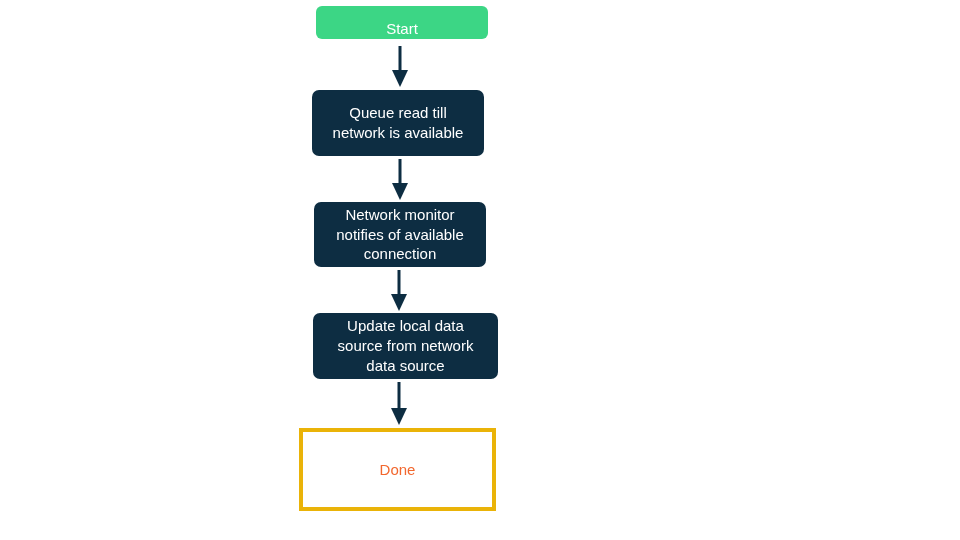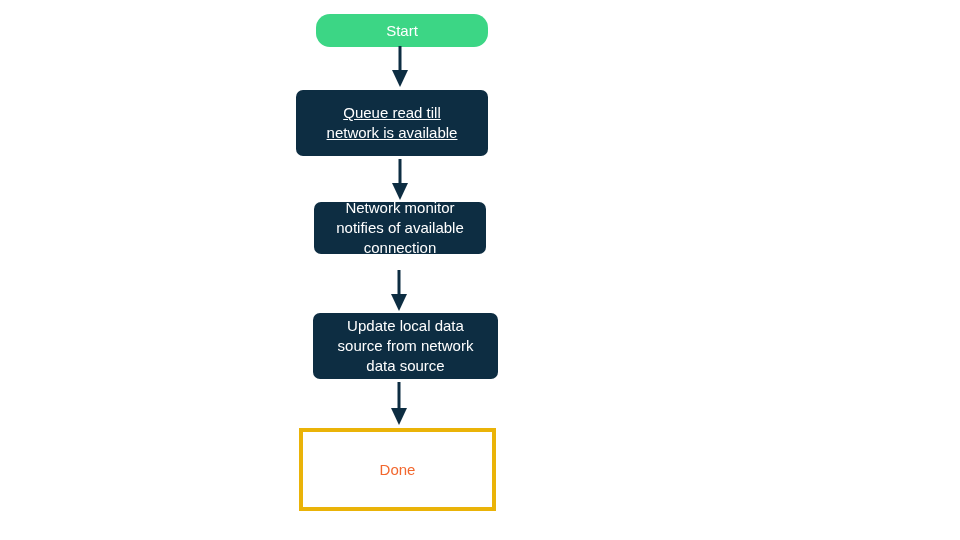--- a/index.html
+++ b/index.html
@@ -24,46 +24,46 @@
     box-sizing: border-box;
     display: flex;
     align-items: center;
     justify-content: center;
     text-align: center;
     line-height: 1.32;
     white-space: pre-line;
   }
   .node-start {
     left: 316px;
-    top: 14px;
+    top: 6px;
     width: 172px;
     height: 33px;
     background: #3cd685;
     color: #ffffff;
-    border-radius: 14px;
+    border-radius: 6px;
     font-size: 15px;
+    align-items: flex-end;
   }
   .node-process {
     background: #0d2d42;
     color: #ffffff;
     border-radius: 7px;
     font-size: 15px;
   }
   .node-p1 {
-    left: 296px;
+    left: 312px;
     top: 90px;
-    width: 192px;
+    width: 172px;
     height: 66px;
-    text-decoration: underline;
   }
   .node-p2 {
     left: 314px;
     top: 202px;
     width: 172px;
-    height: 52px;
+    height: 65px;
   }
   .node-p3 {
     left: 313px;
     top: 313px;
     width: 185px;
     height: 66px;
   }
   .node-done {
     left: 299px;
     top: 428px;

